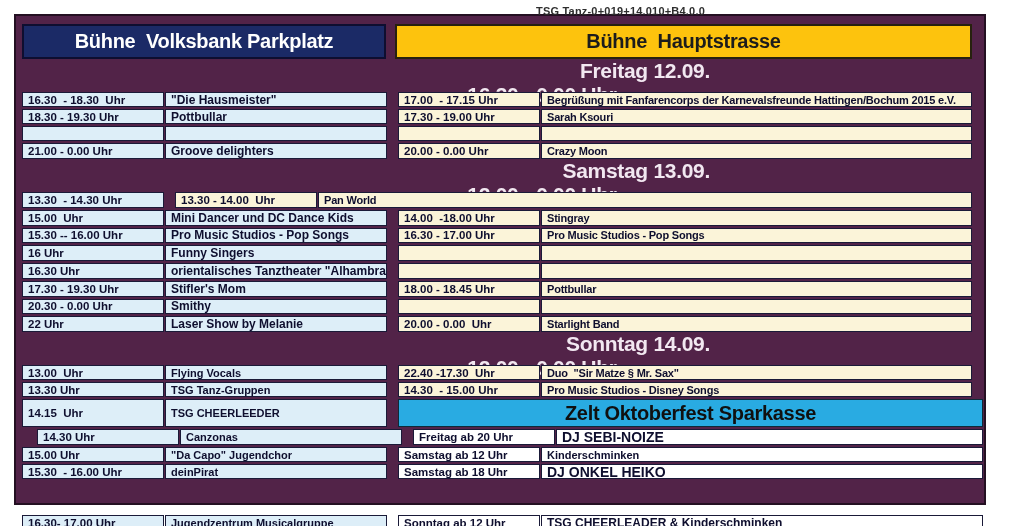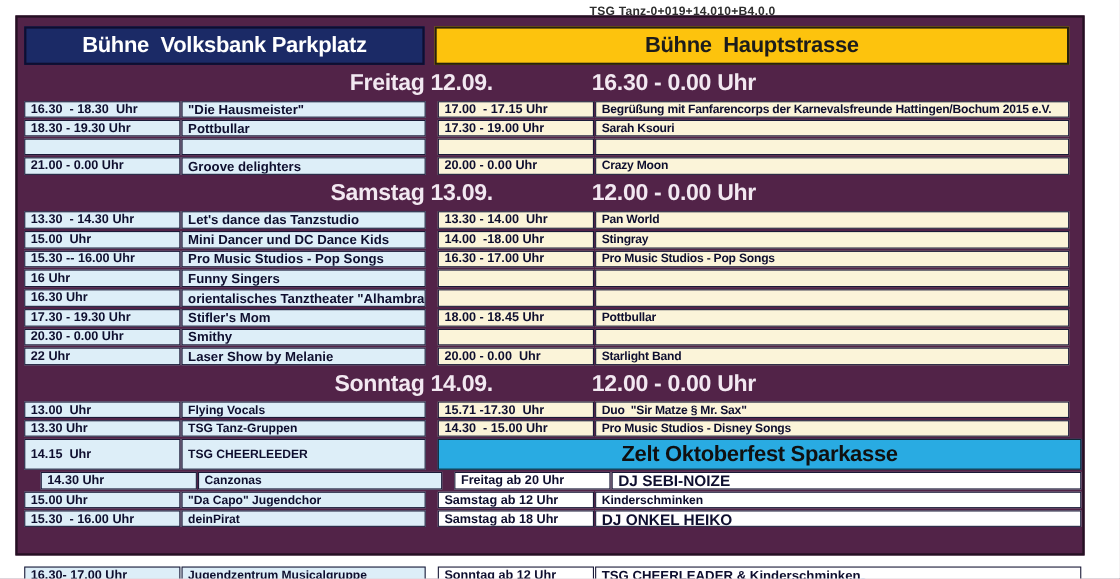--- a/index.html
+++ b/index.html
@@ -11,21 +11,21 @@
   .tbl{position:absolute;left:14px;top:14px;width:972px;height:491px;box-sizing:border-box;
        background:#522348;border:2px solid #241022;padding:8px 12px 5px 6px;z-index:2;}
 
   .stage-row{display:flex;height:35px;}
   .stage{box-sizing:border-box;display:flex;align-items:center;justify-content:center;
          font-weight:bold;font-size:20px;letter-spacing:-0.3px;white-space:pre;}
   .stage.navy{width:364px;background:#1b2a66;border:2px solid #0e0e30;color:#ffffff;}
   .stage.gold{flex:1;background:#fdc30d;border:2px solid #27210e;color:#1c1c1c;}
   .hsp{width:9px;}
 
-  .dayband{height:33px;display:flex;align-items:center;color:#f2e8f1;font-weight:bold;font-size:21px;letter-spacing:-0.3px;}
+  .dayband{height:33px;display:flex;align-items:center;color:#f2e8f1;font-weight:bold;font-size:21px;letter-spacing:-0.3px;flex-direction:column;}
   .dayband .day{width:426px;text-align:right;white-space:pre;}
   .dayband .hours{margin-left:90px;white-space:pre;}
 
   .rows{display:flex;flex-direction:column;gap:2px;}
   .row{display:flex;gap:1px;}
   .c{box-sizing:border-box;border:1px solid #1a1a38;display:flex;align-items:center;
      padding-left:5px;font-weight:bold;font-size:11.5px;color:#0e0e2e;
      white-space:pre;overflow:hidden;}
   .t1{width:142px;background:#ddeef8;}
   .a1{width:222px;background:#ddeef8;font-size:12px;}
@@ -104,21 +104,20 @@
       </div>
     </div>
 
     <div class="dayband">
       <span class="day">Samstag 13.09.</span>
       <span class="hours">12.00 - 0.00 Uhr</span>
     </div>
     <div class="rows sa">
       <div class="row">
         <div class="c t1">13.30  - 14.30 Uhr</div>
-        <div class="c a1">Let's dance das Tanzstudio</div>
         <div class="sp"></div>
         <div class="c t2">13.30 - 14.00  Uhr</div>
         <div class="c a2">Pan World</div>
       </div>
       <div class="row">
         <div class="c t1">15.00  Uhr</div>
         <div class="c a1">Mini Dancer und DC Dance Kids</div>
         <div class="sp"></div>
         <div class="c t2">14.00  -18.00 Uhr</div>
         <div class="c a2">Stingray</div>
@@ -169,21 +168,21 @@
 
     <div class="dayband">
       <span class="day">Sonntag 14.09.</span>
       <span class="hours">12.00 - 0.00 Uhr</span>
     </div>
     <div class="rows so">
       <div class="row">
         <div class="c t1">13.00  Uhr</div>
         <div class="c a1">Flying Vocals</div>
         <div class="sp"></div>
-        <div class="c t2">15.71 -17.30  Uhr</div>
+        <div class="c t2">22.40 -17.30  Uhr</div>
         <div class="c a2">Duo  "Sir Matze § Mr. Sax"</div>
       </div>
       <div class="row">
         <div class="c t1">13.30 Uhr</div>
         <div class="c a1">TSG Tanz-Gruppen</div>
         <div class="sp"></div>
         <div class="c t2">14.30  - 15.00 Uhr</div>
         <div class="c a2">Pro Music Studios - Disney Songs</div>
       </div>
       <div class="row">

